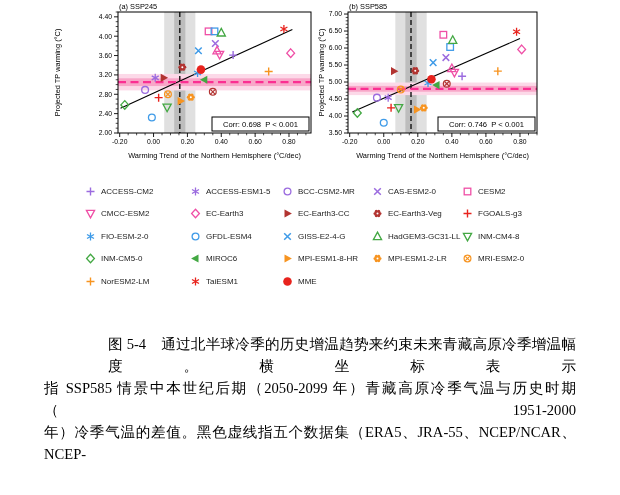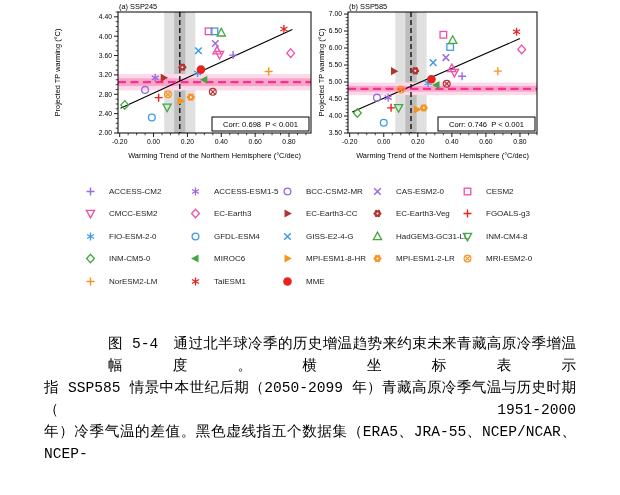--- a/index.html
+++ b/index.html
@@ -1,25 +1,25 @@
 <!DOCTYPE html>
 <html><head>
 <meta charset="utf-8">
 <style>
   html,body{margin:0;padding:0;background:#ffffff;}
   body{width:620px;height:495px;font-family:"Liberation Sans",sans-serif;}
   .page{position:relative;width:620px;height:495px;overflow:hidden;background:#fff;}
   #plots-svg{position:absolute;left:0;top:0;display:block;}
   #legend{position:absolute;left:84px;top:180px;display:grid;
           grid-template-columns:105px 92px 90px 90px 83px;grid-auto-rows:22.5px;align-items:center;}
-  .legend-item{display:flex;align-items:center;gap:12px;font-size:8px;color:#222;white-space:nowrap;}
+  .legend-item{display:flex;align-items:center;gap:4px;font-size:8px;color:#222;white-space:nowrap;}
   .legend-item svg{flex:0 0 auto;}
   #caption{position:absolute;left:44px;top:333px;width:532px;
            font-family:"Liberation Serif","DejaVu Serif",serif;font-size:14.6px;line-height:22px;color:#000;}
-  .cap-line{text-align:justify;text-align-last:justify;font-family:Liberation Mono, monospace;}
+  .cap-line{text-align:justify;text-align-last:justify;}
   .cap-first{padding-left:64px;}
 </style>
 </head>
 <body>
 
 <div class="page">
   <svg id="plots-svg" width="620" height="172" viewBox="0 0 620 172">
       <g>
         <rect x="164.21842105263158" y="12" width="31.15087719298242" height="121" fill="#e0e0e0"></rect>
         <rect x="174.20701754385965" y="12" width="11.173684210526318" height="121" fill="#bdbdbd"></rect>

